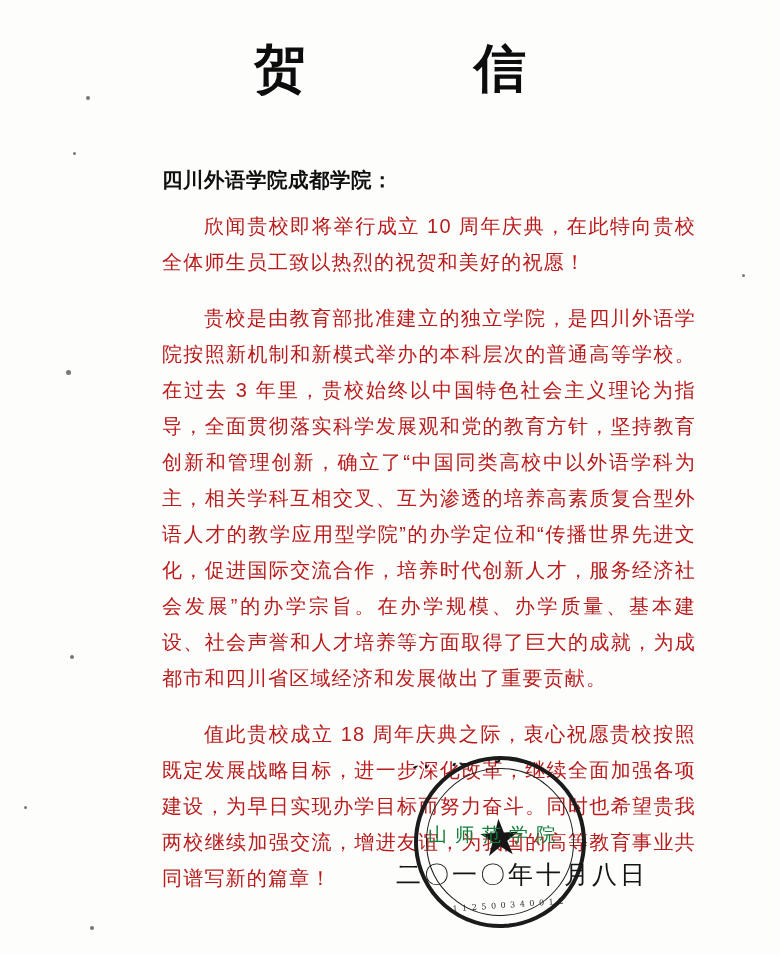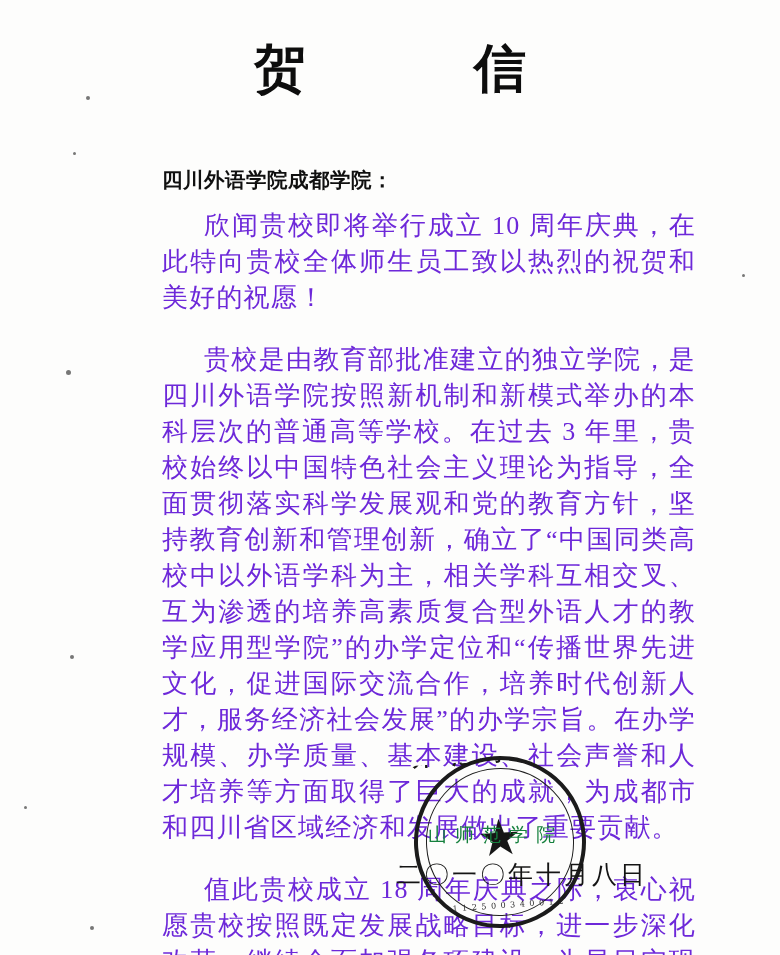--- a/index.html
+++ b/index.html
@@ -54,28 +54,28 @@
     margin-top: 62px;
     font-family: "DejaVu Serif", serif;
     font-weight: bold;
     font-size: 20.5px;
     letter-spacing: 0.5px;
     color: #101010;
   }
 
   .para {
     margin-top: 14px;
-    font-family: Liberation Serif, serif;
-    font-size: 26px;
+    font-family: Liberation Sans, sans-serif;
+    font-size: 20px;
     line-height: 36px;
     text-indent: 42px;
     text-align: justify;
     text-justify: inter-ideograph;
     letter-spacing: 1.2px;
-    color: #6d28d9;
+    color: #b91c1c;
     word-break: break-all;
   }
 
   .para.p-last {
     margin-top: 10px;
   }
 
   
   .sign-block {
     position: absolute;

